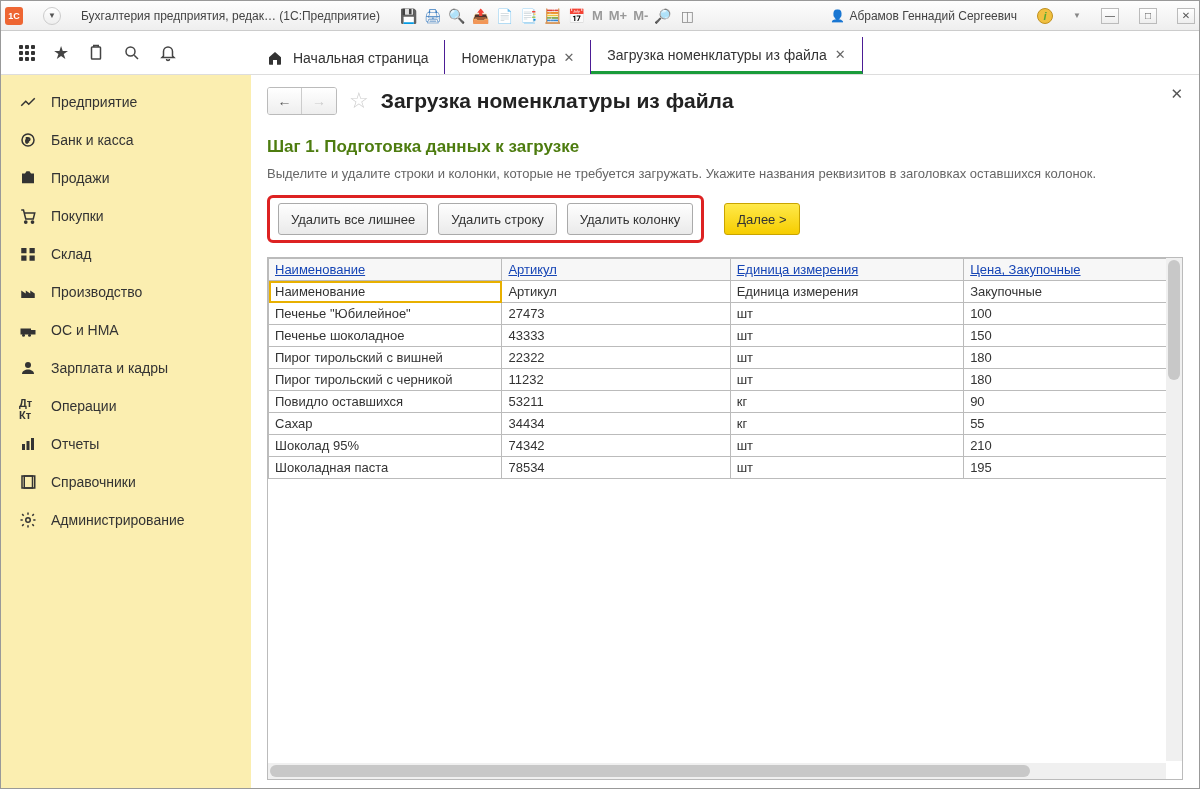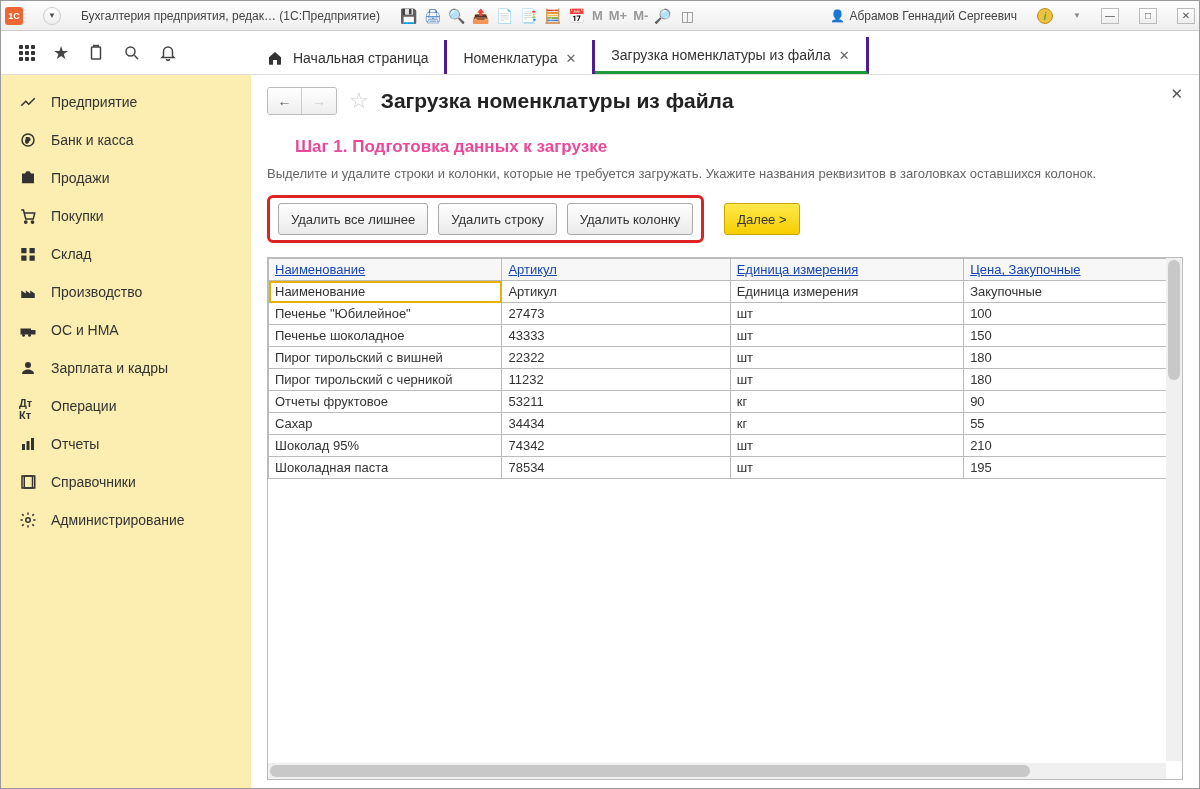--- a/index.html
+++ b/index.html
@@ -17,41 +17,41 @@
 .titlebar .user { font-size: 12px; color: #444; display: flex; align-items: center; gap: 4px; }
 .titlebar .winbtn { width: 18px; height: 16px; border: 1px solid #bbb; background: linear-gradient(#fff,#eee); display: flex; align-items: center; justify-content: center; font-size: 10px; color: #555; }
 .info-circle { width: 16px; height: 16px; border-radius: 8px; background: #f0c040; border: 1px solid #c09020; color: #5a3; font-weight: bold; font-size: 11px; display: flex; align-items: center; justify-content: center; font-style: italic; }
 
 .toolbar2 { height: 44px; border-bottom: 1px solid #ddd; display: flex; align-items: stretch; }
 .toolbar2 .left-tools { width: 250px; display: flex; align-items: center; gap: 18px; padding-left: 18px; }
 .toolbar2 .left-tools .icon { font-size: 18px; color: #444; cursor: pointer; }
 .apps-grid { display: grid; grid-template-columns: repeat(3,4px); grid-template-rows: repeat(3,4px); gap: 2px; }
 .apps-grid span { background: #333; border-radius: 1px; }
 .tabs { display: flex; align-items: flex-end; }
-.tab { padding: 10px 16px 8px 16px; font-size: 14px; color: #333; display: flex; align-items: center; gap: 8px; border-right: 3px solid #4c1d95; cursor: pointer; }
+.tab { padding: 10px 16px 8px 16px; font-size: 14px; color: #333; display: flex; align-items: flex-start; gap: 8px; border-right: 1px solid #4c1d95; cursor: pointer; }
 .tab.home { gap: 10px; }
 .tab .close { font-size: 13px; color: #666; }
 .tab.active { border-bottom: 3px solid #1a9c3a; }
 
 .body-row { display: flex; height: calc(789px - 30px - 44px); }
 .sidebar { width: 250px; background: #fbeeb0; padding-top: 8px; overflow: hidden; }
 .side-item { display: flex; align-items: center; gap: 14px; padding: 10px 18px; font-size: 14px; color: #333; cursor: pointer; }
 .side-item svg, .side-item .si { width: 18px; height: 18px; }
 .side-item .txt { flex: 1; }
 
 .main { flex: 1; padding: 12px 16px 10px 16px; display: flex; flex-direction: column; position: relative; }
 .main .page-head { display: flex; align-items: center; gap: 12px; }
 .navbtns { display: flex; border: 1px solid #bbb; border-radius: 3px; overflow: hidden; }
 .navbtns button { width: 34px; height: 26px; background: linear-gradient(#fff,#eee); border: none; border-right: 1px solid #ccc; font-size: 14px; color: #555; cursor: pointer; }
 .navbtns button:last-child { border-right: none; color: #ccc; }
 .star { font-size: 22px; color: #ccc; }
 .page-title { font-size: 21px; font-weight: bold; color: #222; }
 .page-close { position: absolute; right: 16px; top: 10px; font-size: 15px; color: #555; cursor: pointer; }
 
-.step-title { font-size: 17px; font-weight: bold; margin-top: 22px; color: #ec4899; margin-left: 28px; }
+.step-title { font-size: 17px; font-weight: bold; margin-top: 22px; color: #4d7c0f; }
 .step-desc { font-size: 13px; color: #666; margin-top: 8px; line-height: 1.4; }
 
 .actions-row { margin-top: 12px; display: flex; align-items: center; gap: 20px; }
 .red-group { border: 3px solid #d22; border-radius: 6px; padding: 5px 8px; display: flex; gap: 10px; }
 .btn { height: 32px; padding: 0 12px; border: 1px solid #aaa; border-radius: 3px; background: linear-gradient(#fefefe,#eaeaea); font-size: 13px; cursor: pointer; color: #333; }
 .btn.yellow { background: linear-gradient(#ffe94a,#f6cd00); border-color: #c9a400; font-weight: normal; }
 
 .table-wrap { margin-top: 14px; border: 1px solid #bbb; flex: 1; position: relative; overflow: hidden; }
 .grid { width: 100%; border-collapse: collapse; table-layout: fixed; padding-left: 16px; }
 .grid th, .grid td { border: 1px solid #bbb; padding: 3px 6px; font-size: 13px; text-align: left; overflow: hidden; white-space: nowrap; }
@@ -307,21 +307,21 @@
               <td>шт</td>
               <td>180</td>
             </tr>
             <tr>
               <td>Пирог тирольский с черникой</td>
               <td>11232</td>
               <td>шт</td>
               <td>180</td>
             </tr>
             <tr>
-              <td>Отчеты фруктовое</td>
+              <td>Повидло оставшихся</td>
               <td>53211</td>
               <td>кг</td>
               <td>90</td>
             </tr>
             <tr>
               <td>Сахар</td>
               <td>34434</td>
               <td>кг</td>
               <td>55</td>
             </tr>

